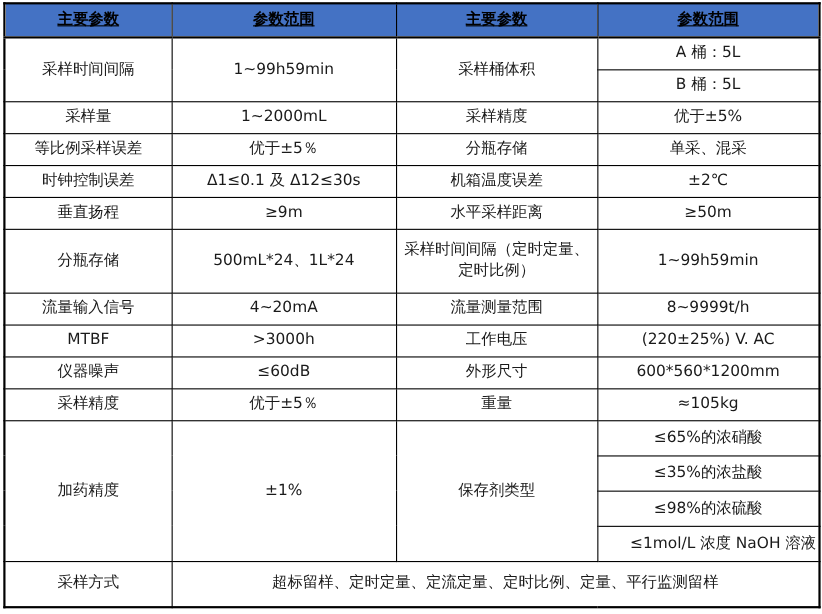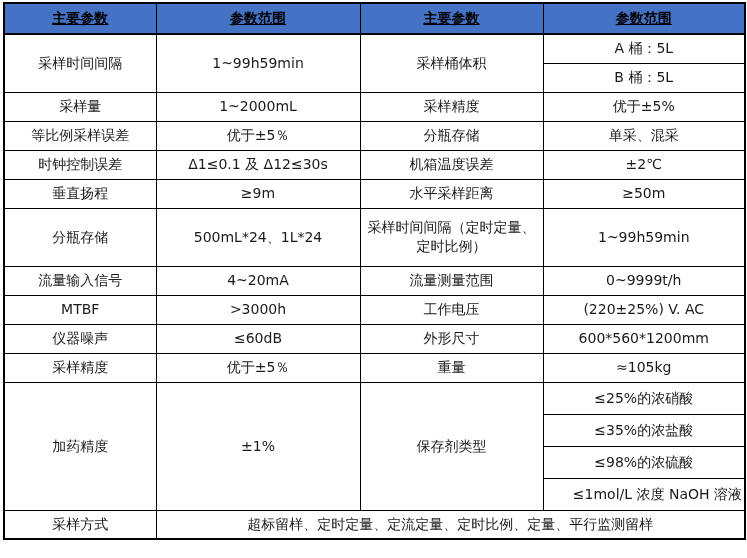--- a/index.html
+++ b/index.html
@@ -36,21 +36,21 @@
     font-weight: bold;
     font-size: 14px;
     height: 27px;
     border-bottom: 2px solid var(--border-color, #000);
     text-decoration: underline;
   }
   tr.r-std   { height: 29px; }
   tr.r-sub   { height: 29px; }
   tr.r-tall  { height: 58px; padding-left: 24px; }
   tr.r-pres  { height: 32px; }
-  tr.r-last  { height: 29px; }
+  tr.r-last  { height: 42px; }
   td.preservative {
     font-size: 12px;
     text-align: left;
     padding-left: 20px;
   }
   td.preservative.centered {
     text-align: right;
     padding-left: 2px;
   }
   td.wraptext { line-height: 1.5; }
@@ -117,21 +117,21 @@
         <td>分瓶存储</td>
         <td>500mL*24、1L*24</td>
         <td class="wraptext">采样时间间隔（定时定量、定时比例）</td>
         <td>1~99h59min</td>
       </tr>
 
       <tr class="r-std">
         <td>流量输入信号</td>
         <td>4~20mA</td>
         <td>流量测量范围</td>
-        <td>0~9999t/h</td>
+        <td>8~9999t/h</td>
       </tr>
 
       <tr class="r-std">
         <td>MTBF</td>
         <td>&gt;3000h</td>
         <td>工作电压</td>
         <td>(220±25%) V. AC</td>
       </tr>
 
       <tr class="r-std">
@@ -145,21 +145,21 @@
         <td>采样精度</td>
         <td>优于±5％</td>
         <td>重量</td>
         <td>≈105kg</td>
       </tr>
 
       <tr class="r-pres">
         <td rowspan="4">加药精度</td>
         <td rowspan="4">±1%</td>
         <td rowspan="4">保存剂类型</td>
-        <td class="preservative">≤25%的浓硝酸</td>
+        <td class="preservative">≤65%的浓硝酸</td>
       </tr>
       <tr class="r-pres">
         <td class="preservative">≤35%的浓盐酸</td>
       </tr>
       <tr class="r-pres">
         <td class="preservative">≤98%的浓硫酸</td>
       </tr>
       <tr class="r-pres">
         <td class="preservative centered">≤1mol/L 浓度 NaOH 溶液</td>
       </tr>

